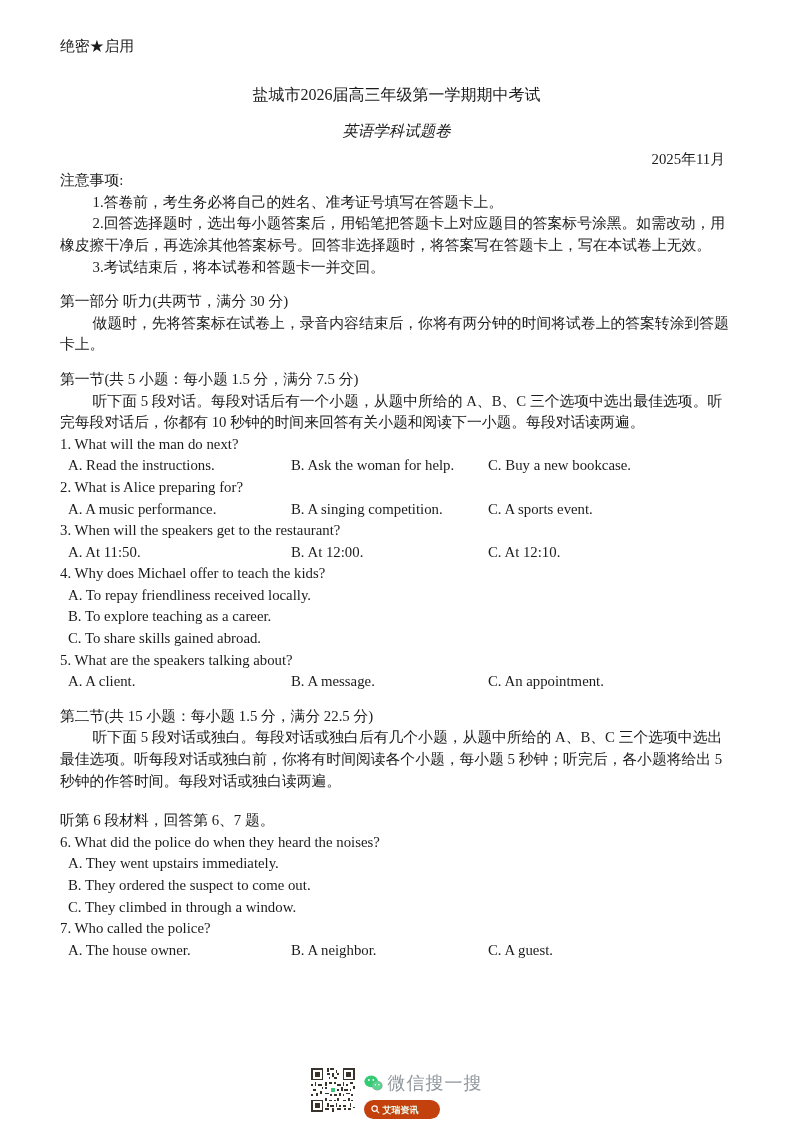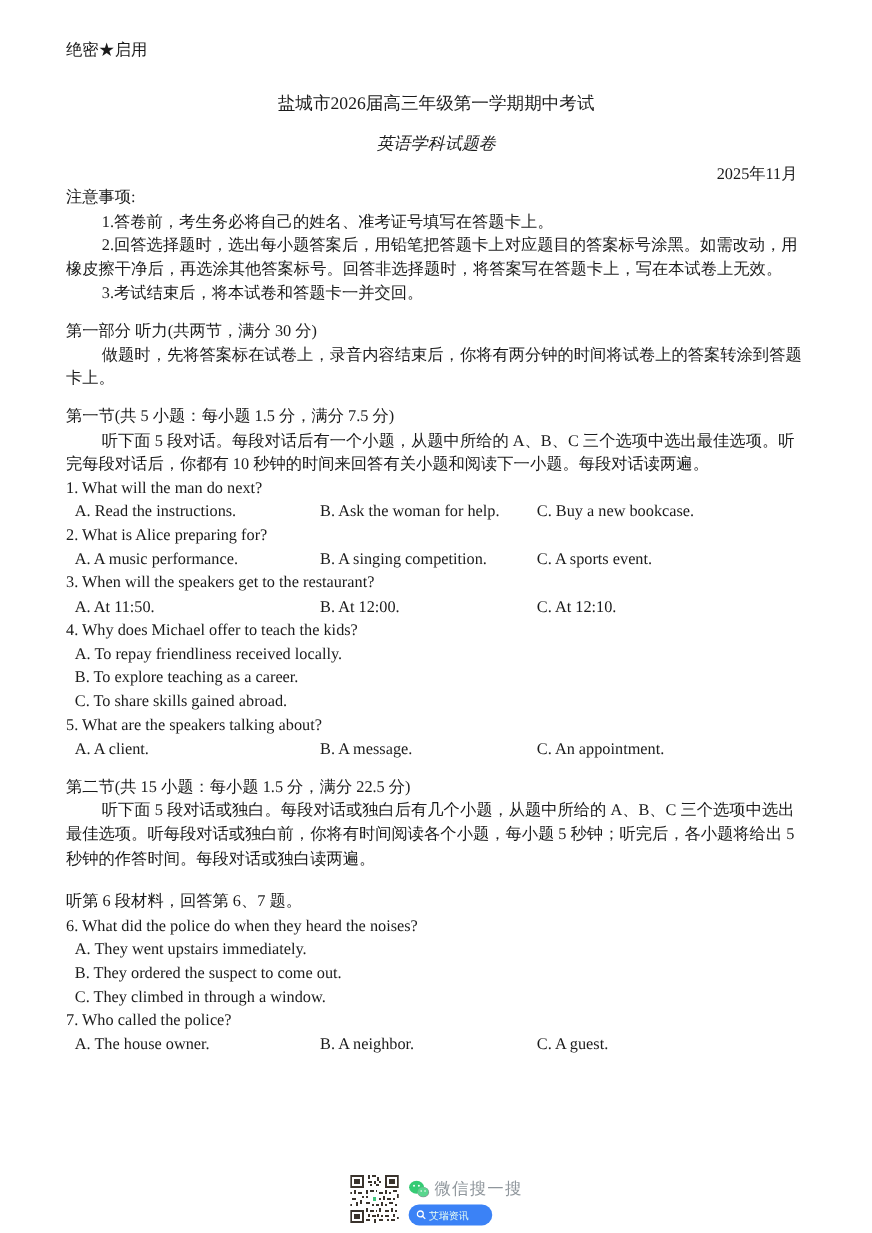--- a/index.html
+++ b/index.html
@@ -21,23 +21,23 @@
   .opts-row{display:grid;grid-template-columns:223px 197px 1fr;padding-left:8px;}
   .opts-stack .opt{display:block;padding-left:8px;}
   .opt{white-space:nowrap;}
   
   .footer{position:absolute;top:1068px;left:50%;transform:translateX(-50%);
     display:flex;align-items:flex-start;gap:9px;}
   .qr{display:block;}
   .footer-right{display:flex;flex-direction:column;}
   .wx-row{display:flex;align-items:center;gap:5px;margin-top:3px;}
   .wx-label{font-family:"Liberation Sans","DejaVu Sans",sans-serif;
-    font-size:15px;color:#8f969c;letter-spacing:1px;}
+    font-size:18px;color:#8f969c;letter-spacing:1px;}
   .search-pill{margin-top:5px;width:76px;height:19px;border-radius:10px;
-    background:#3b82f6;display:flex;align-items:center;gap:3px;padding:0 0 0 7px;box-sizing:border-box;}
+    background:#c2410c;display:flex;align-items:center;gap:3px;padding:0 0 0 7px;box-sizing:border-box;font-weight:bold;}
   .search-pill-text{font-family:"Liberation Sans","DejaVu Sans",sans-serif;
     font-size:9px;color:#eafff3;line-height:10px;}
 </style>
 </head>
 <body>
 
 <div class="page">
   <div class="doc">
 
     <div class="classification">绝密★启用</div>

